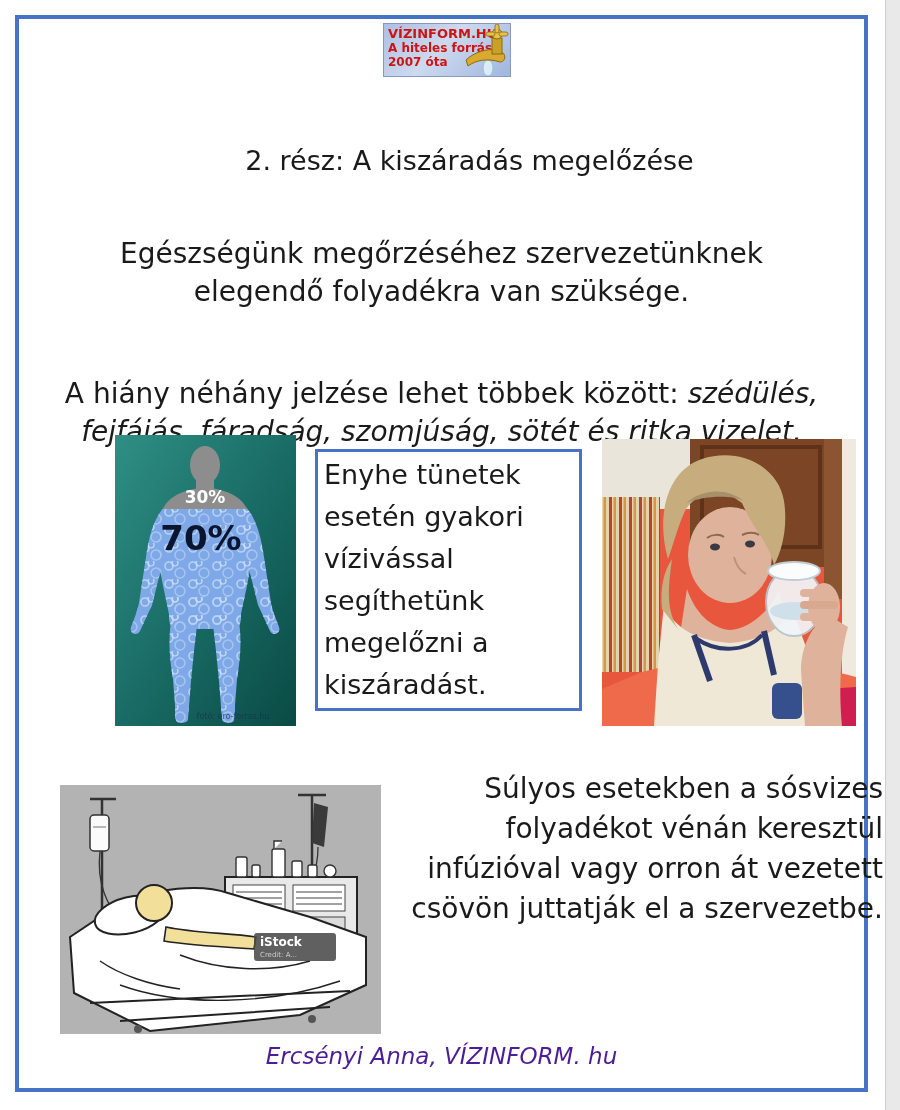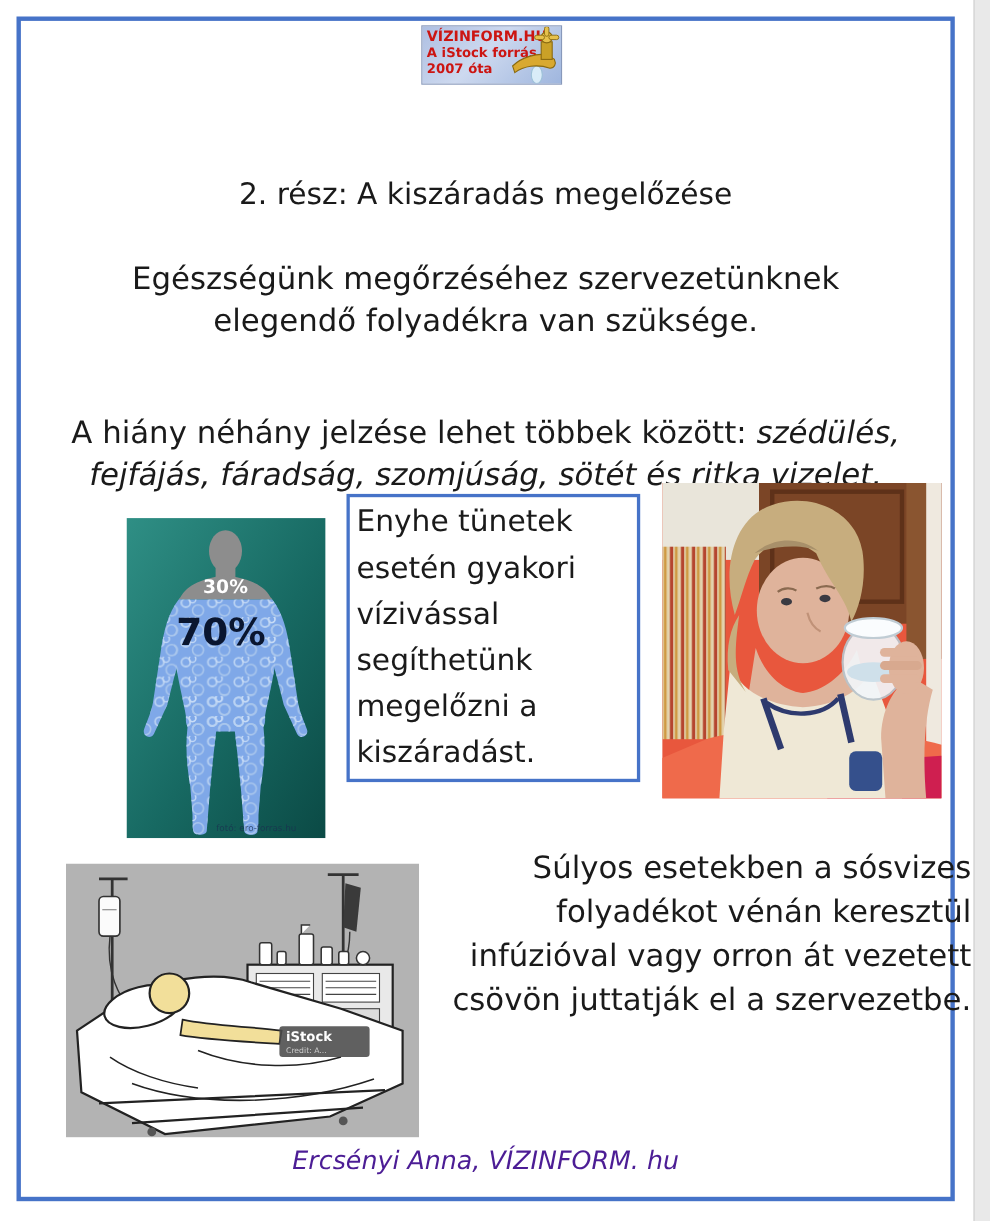--- a/index.html
+++ b/index.html
@@ -18,27 +18,27 @@
   .logo{
     position:absolute;left:364px;top:4px;width:128px;height:54px;
     background:linear-gradient(135deg,#aebfe2 0%,#cdd9ef 45%,#9fb6de 100%);
     border:1px solid #8899bb;box-sizing:border-box;overflow:hidden;
   }
   .logo-text{position:absolute;left:4px;top:2px;line-height:1.18;color:#cc1512;font-weight:bold;}
   .logo-line1{font-size:13px;letter-spacing:0;}
   .logo-line2,.logo-line3{font-size:12px;}
   .logo-faucet{position:absolute;right:0px;top:0px;}
   .title{position:absolute;left:0;top:72px;width:100%;text-align:center;font-size:38px;color:#111;}
-  .subtitle{position:absolute;left:0;top:142px;width:100%;text-align:center;font-size:27px;}
+  .subtitle{position:absolute;left:0;top:126px;width:100%;text-align:center;font-size:27px;padding-left:28px;}
   .para1{position:absolute;left:50%;transform:translateX(-50%);top:216px;width:720px;
     text-align:center;font-size:28px;line-height:1.36;}
   .para2{position:absolute;left:50%;transform:translateX(-50%);top:308px;width:812px;
     text-align:center;font-size:28px;line-height:1.36;margin-top:48px;}
   .para2 .it{font-style:italic;}
-  .figure-box{position:absolute;left:96px;top:416px;width:181px;height:252px;margin-top:36px;}
+  .figure-box{position:absolute;left:96px;top:416px;width:181px;height:252px;}
   .info-box{
     position:absolute;left:296px;top:430px;width:267px;height:262px;box-sizing:border-box;
     border:3px solid #4673c8;display:flex;align-items:center;justify-content:center;
     font-size:27px;line-height:1.55;padding:2px 6px;
   }
   .girl-box{position:absolute;left:583px;top:420px;width:254px;height:287px;}
   .hospital-box{position:absolute;left:41px;top:766px;width:298px;height:249px;}
   .severe{
     position:absolute;left:358px;top:750px;width:506px;text-align:right;
     font-size:28px;line-height:1.43;
@@ -50,21 +50,21 @@
   svg{display:block;}
 </style>
 </head>
 <body>
 
 <div class="page">
 
   <div class="logo">
     <div class="logo-text">
       <div class="logo-line1">VÍZINFORM.HU</div>
-      <div class="logo-line2">A iStock forrás</div>
+      <div class="logo-line2">A hiteles forrás</div>
       <div class="logo-line3">2007 óta</div>
     </div>
     <svg class="logo-faucet" width="46" height="54" viewBox="0 0 46 54">
       <ellipse cx="24" cy="44" rx="5" ry="8" fill="#d9ecf8" stroke="#9cc0d8" stroke-width="1"></ellipse>
       <path d="M2,36 C10,28 24,24 34,26 L40,30 C42,34 40,38 36,38 C24,34 12,36 4,42 Z" fill="#d9a930" stroke="#8a6a10" stroke-width="1"></path>
       <rect x="28" y="14" width="10" height="16" fill="#caa127" stroke="#8a6a10" stroke-width="1"></rect>
       <circle cx="33" cy="10" r="5" fill="#e6c14c" stroke="#8a6a10" stroke-width="1"></circle>
       <rect x="31" y="0" width="4" height="9" rx="2" fill="#e6c14c" stroke="#8a6a10" stroke-width="0.8"></rect>
       <rect x="22" y="8" width="9" height="4" rx="2" fill="#e6c14c" stroke="#8a6a10" stroke-width="0.8"></rect>
       <rect x="35" y="8" width="9" height="4" rx="2" fill="#e6c14c" stroke="#8a6a10" stroke-width="0.8"></rect>

